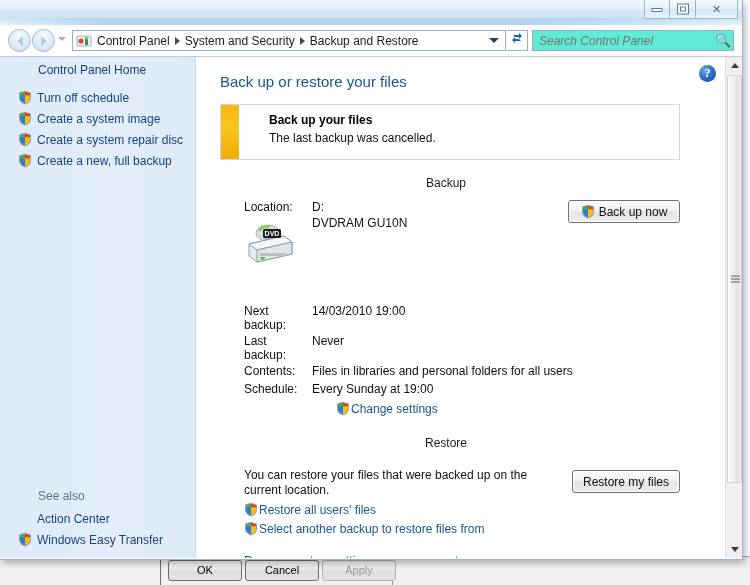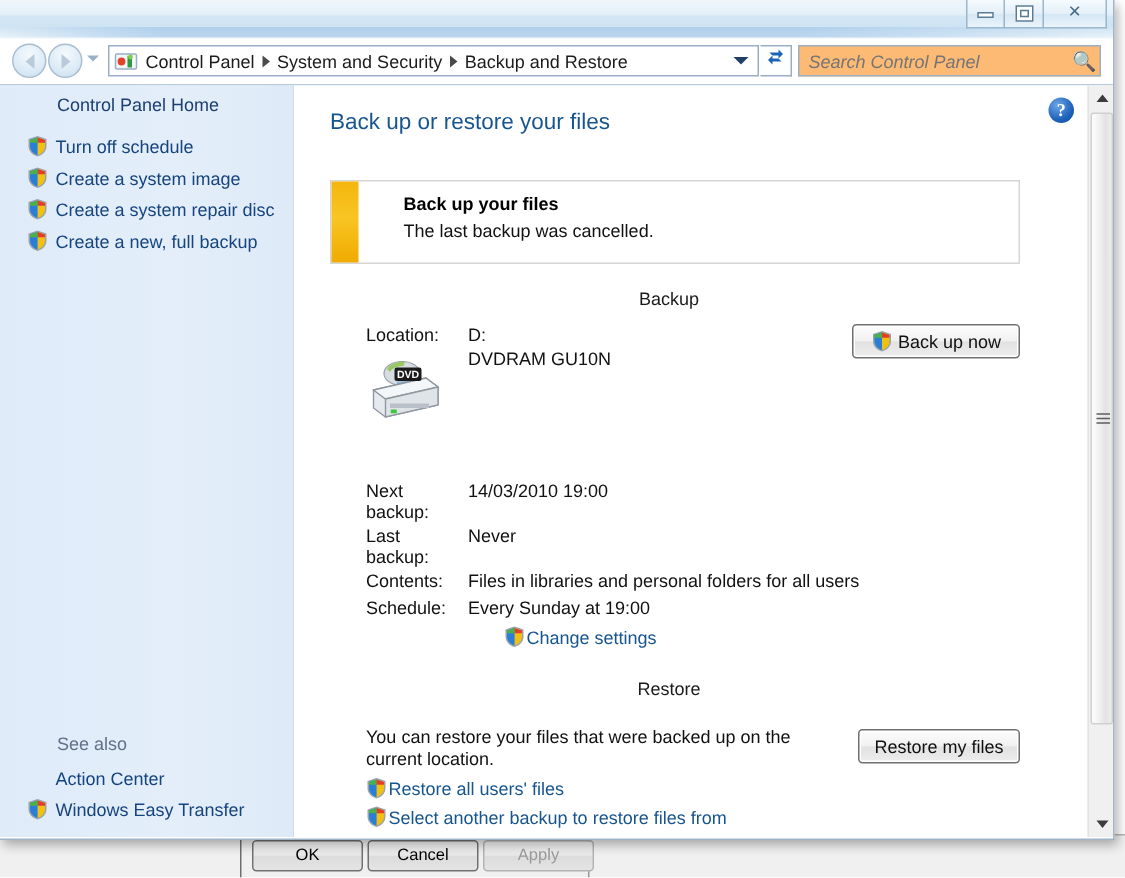--- a/index.html
+++ b/index.html
@@ -228,21 +228,21 @@
     font-weight: bold;
     text-align: center;
     line-height: 19px;
     cursor: default;
   }
 
   #searchbox {
     position: absolute;
     right: 8px; top: 4px;
     width: 202px; height: 21px;
-    background: #fdba74;
+    background: #5eead4;
     border: 1px solid #9aafc4;
     display: flex;
     align-items: center;
   }
   #search-input {
     flex: 1;
     border: none;
     outline: none;
     padding-left: 6px;
     font-family: "Liberation Sans", sans-serif;
@@ -339,21 +339,21 @@
   }
 
   #content-inner {
     padding: 16px 62px 0 24px;
   }
 
   #page-title {
     font-family: "Liberation Sans", sans-serif;
     font-size: 15px;
     color: #17558f;
-    margin-bottom: 30px;
+    margin-bottom: 14px;
   }
 
   
   #alert {
     display: flex;
     border: 1px solid #d5d5d5;
     background: #ffffff;
     height: 56px;
     margin-bottom: 16px;
   }

